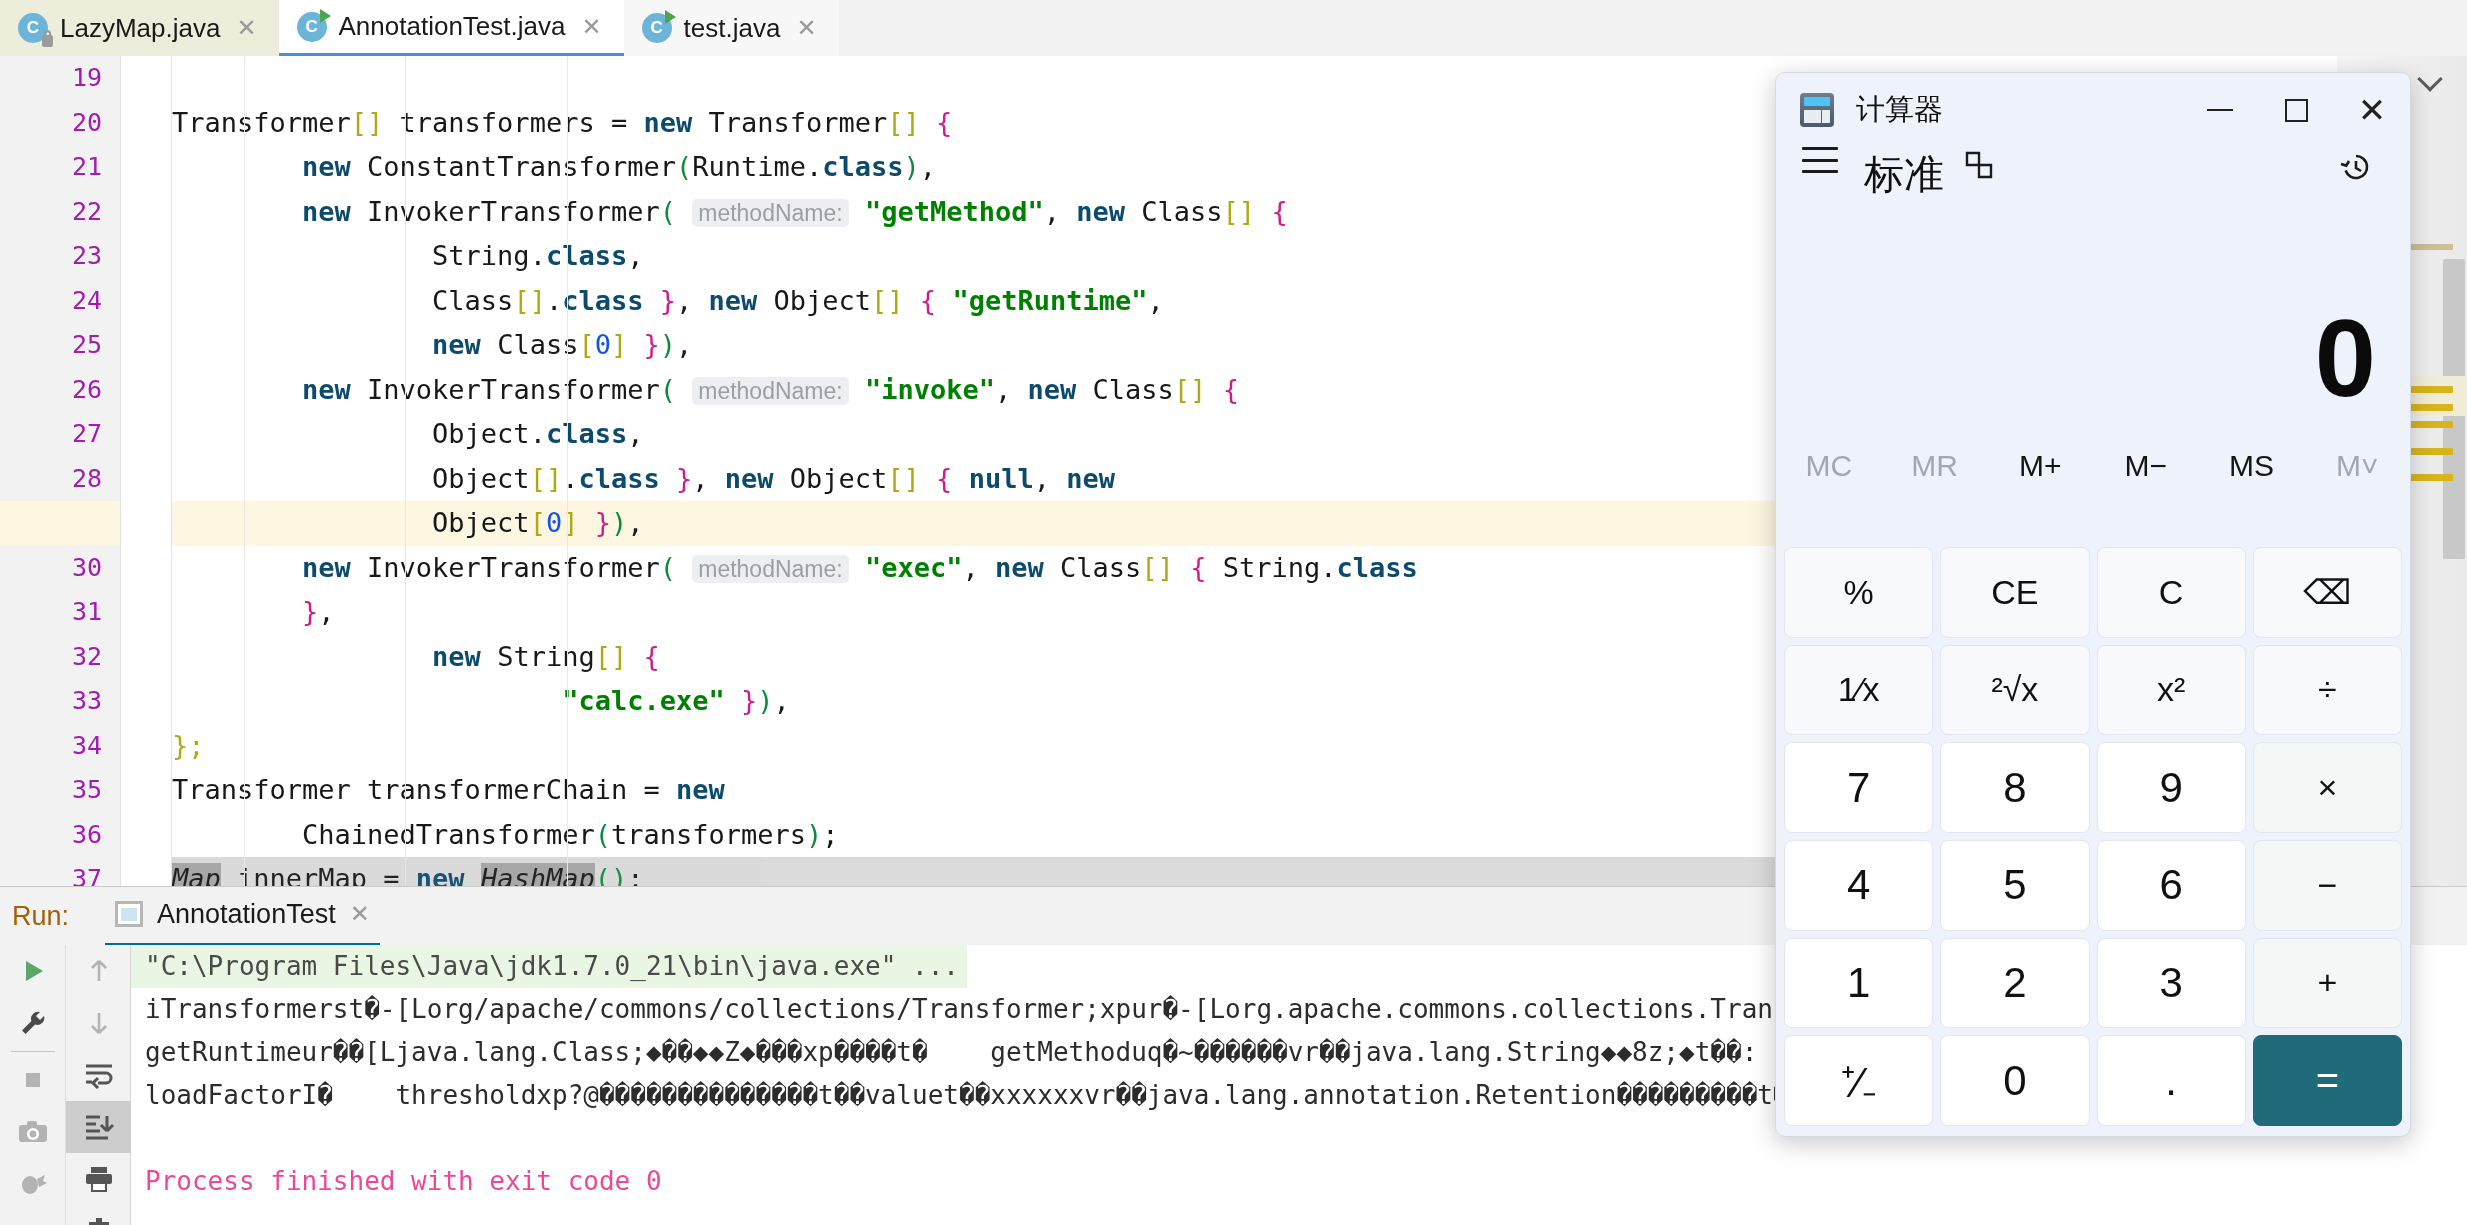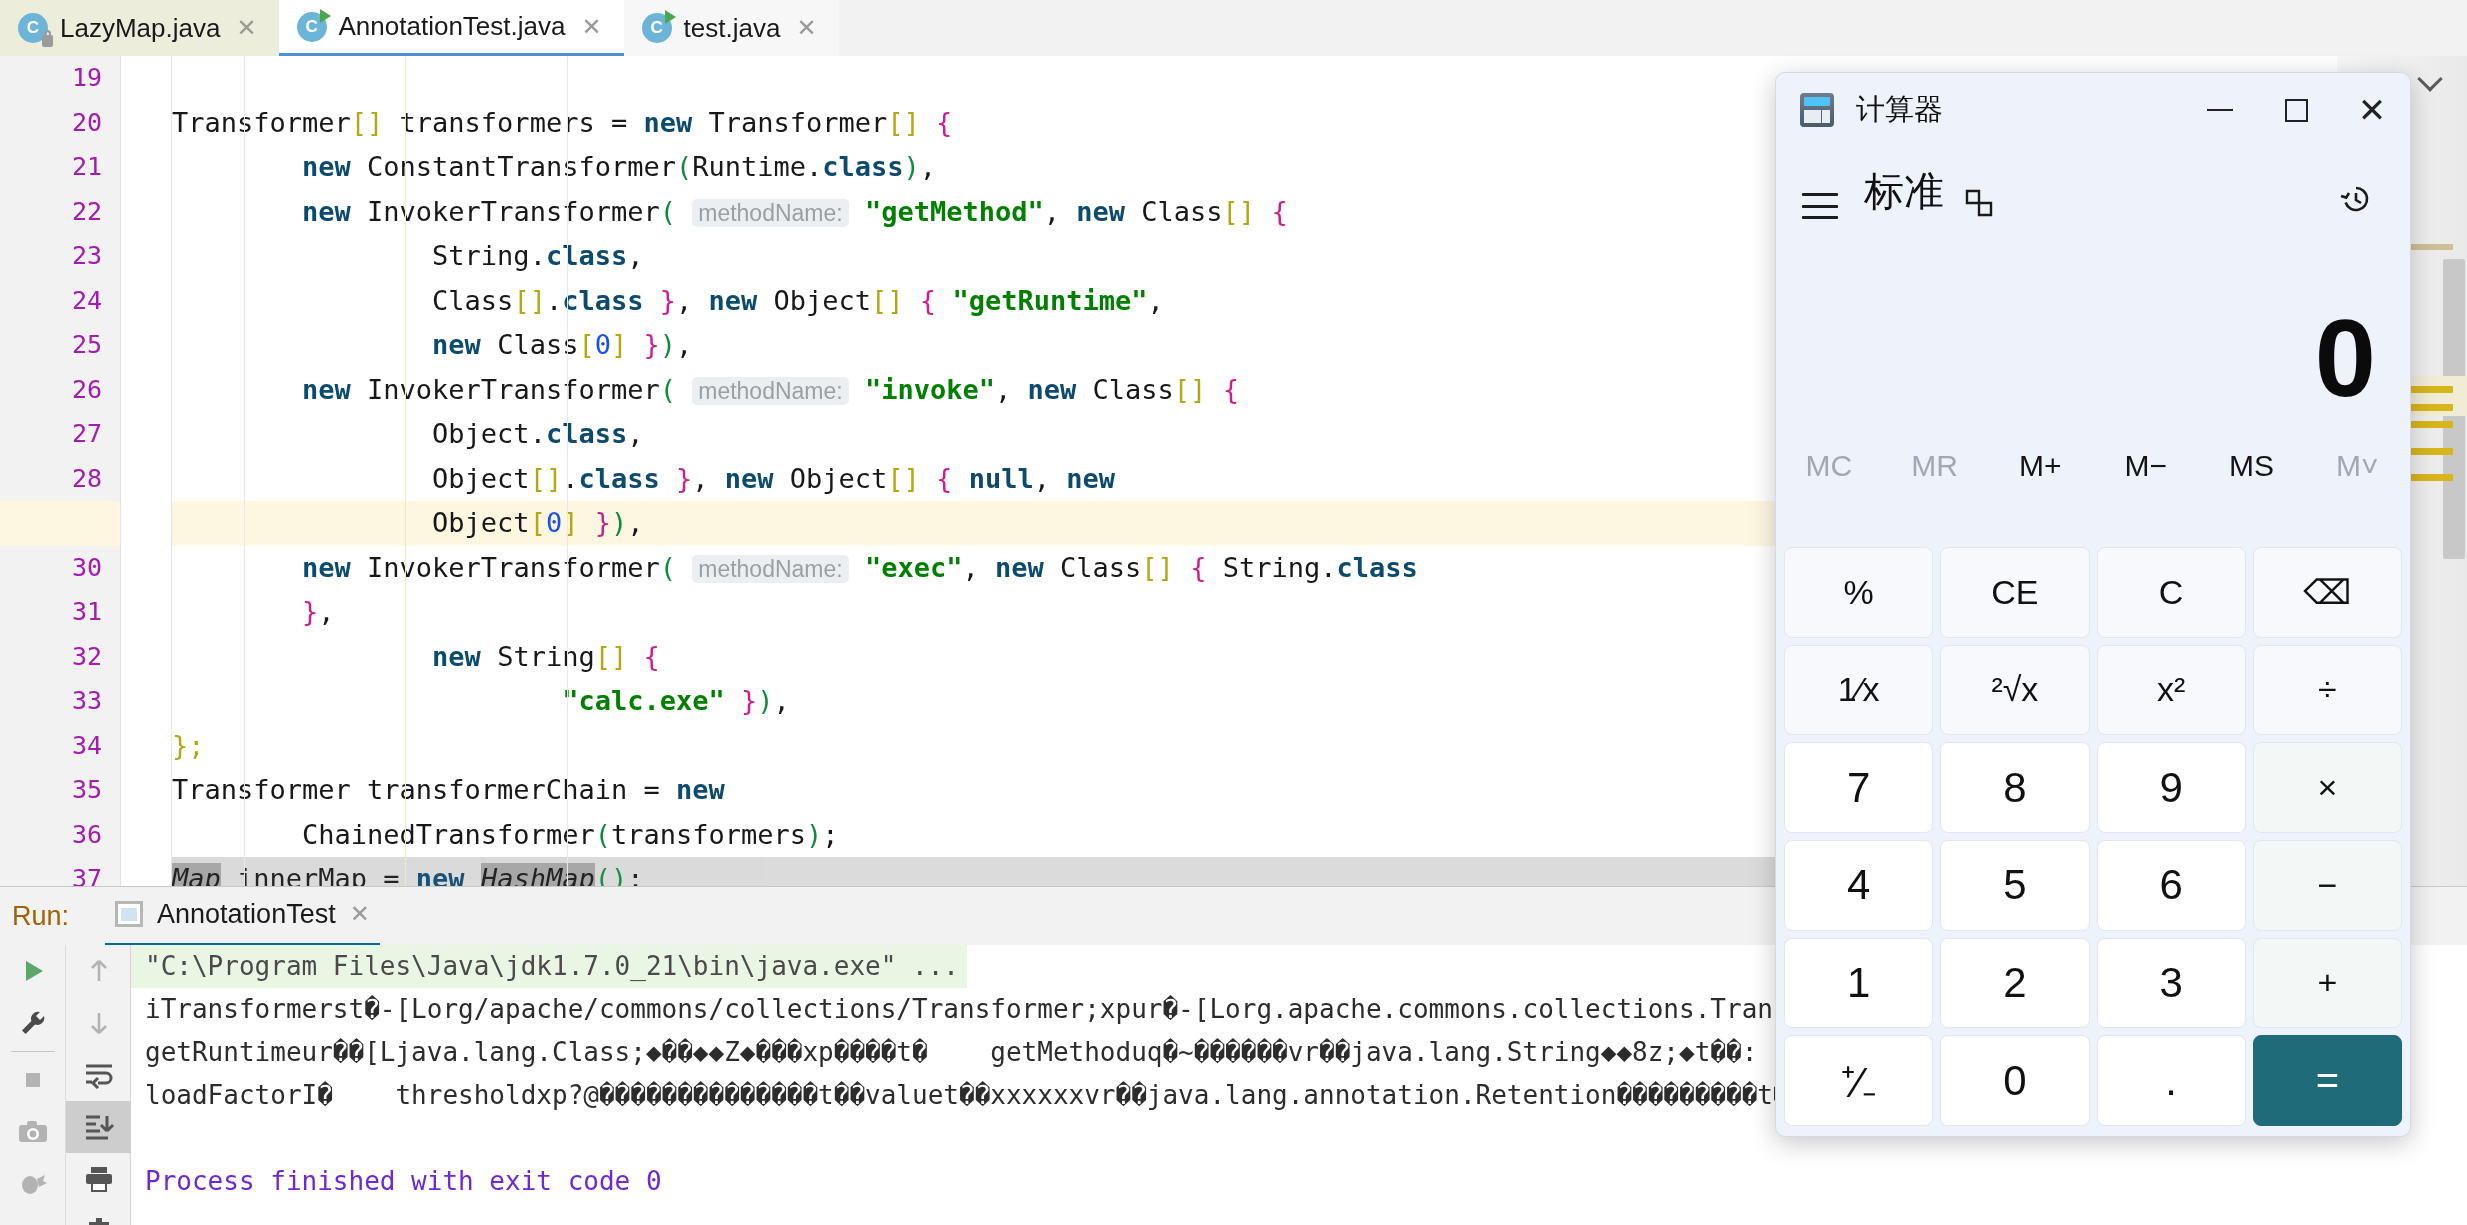--- a/index.html
+++ b/index.html
@@ -158,21 +158,21 @@
   .sep{width:44px;height:1px;background:#c5c5c5;margin:2px auto;}
 
   .console{
     position:absolute;left:131px;top:58px;right:0;height:281px;background:#ffffff;overflow:hidden;
   }
   .cline{
     font-family:"DejaVu Sans Mono", monospace;font-size:26px;line-height:43px;
     white-space:pre;color:#2c2c2c;padding-left:14px;
   }
   .cline.first{background:#e8f6e3;color:#4a4a4a;display:inline-block;padding-right:8px;}
-  .cline.exit{color:#6d28d9;}
+  .cline.exit{color:#ec4899;}
 
   
   .calc{
     position:absolute;left:1775px;top:72px;width:634px;height:1063px;
     background:#eef2fb;border:1px solid #d4d9e4;border-radius:10px;
     box-shadow:0 6px 26px rgba(0,0,0,0.22);overflow:hidden;
   }
   .calc-title{
     height:74px;display:flex;align-items:center;position:relative;
   }
@@ -191,21 +191,21 @@
     position:absolute;top:0;width:76px;height:74px;display:flex;align-items:center;justify-content:center;
     font-size:28px;color:#222;
   }
   .wbtn.min{right:152px;}
   .wbtn.max{right:76px;}
   .wbtn.close{right:0;}
   .wbtn .dash{width:26px;height:2px;background:#222;}
   .wbtn .sqr{width:23px;height:23px;border:2px solid #222;box-sizing:border-box;}
   .wbtn .xx{font-size:34px;line-height:1;font-weight:300;}
 
-  .calc-modebar{height:72px;display:flex;align-items:flex-end;position:relative;}
+  .calc-modebar{height:72px;display:flex;align-items:flex-start;position:relative;}
   .hamb{margin-left:26px;width:36px;height:26px;display:flex;flex-direction:column;justify-content:space-between;}
   .hamb i{display:block;height:3px;background:#1b1b1b;border-radius:1px;}
   .mode-name{margin-left:26px;font-size:40px;color:#111;}
   .pin{margin-left:18px;width:34px;height:34px;position:relative;}
   .pin svg{display:block;}
   .hist{position:absolute;right:34px;width:40px;height:40px;}
 
   .calc-display{
     height:212px;position:relative;
   }

